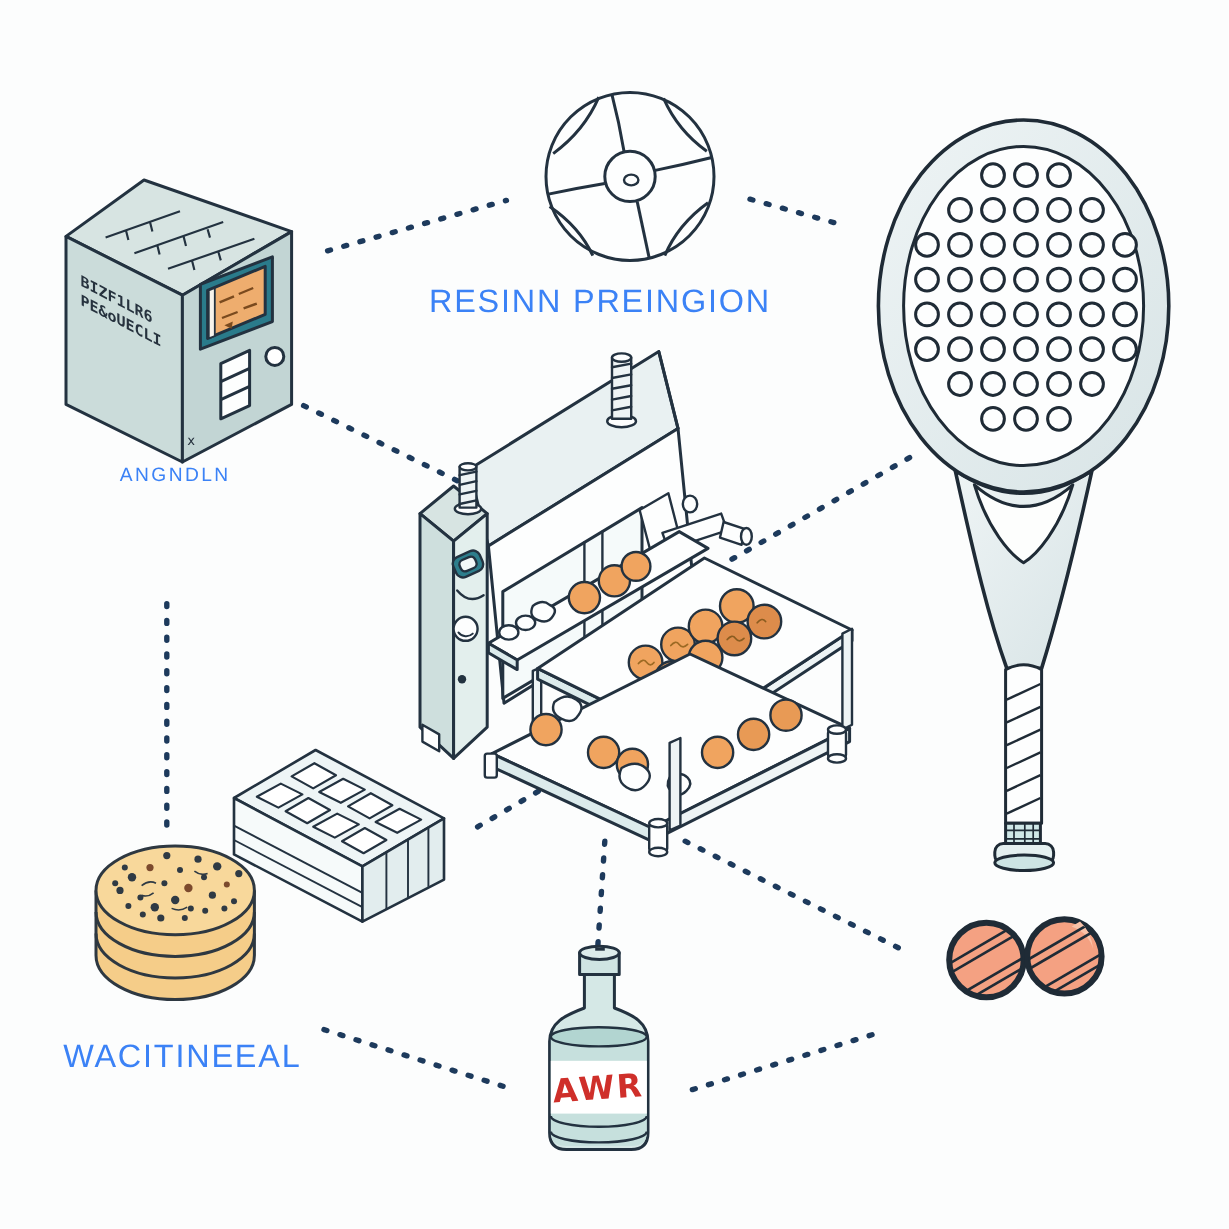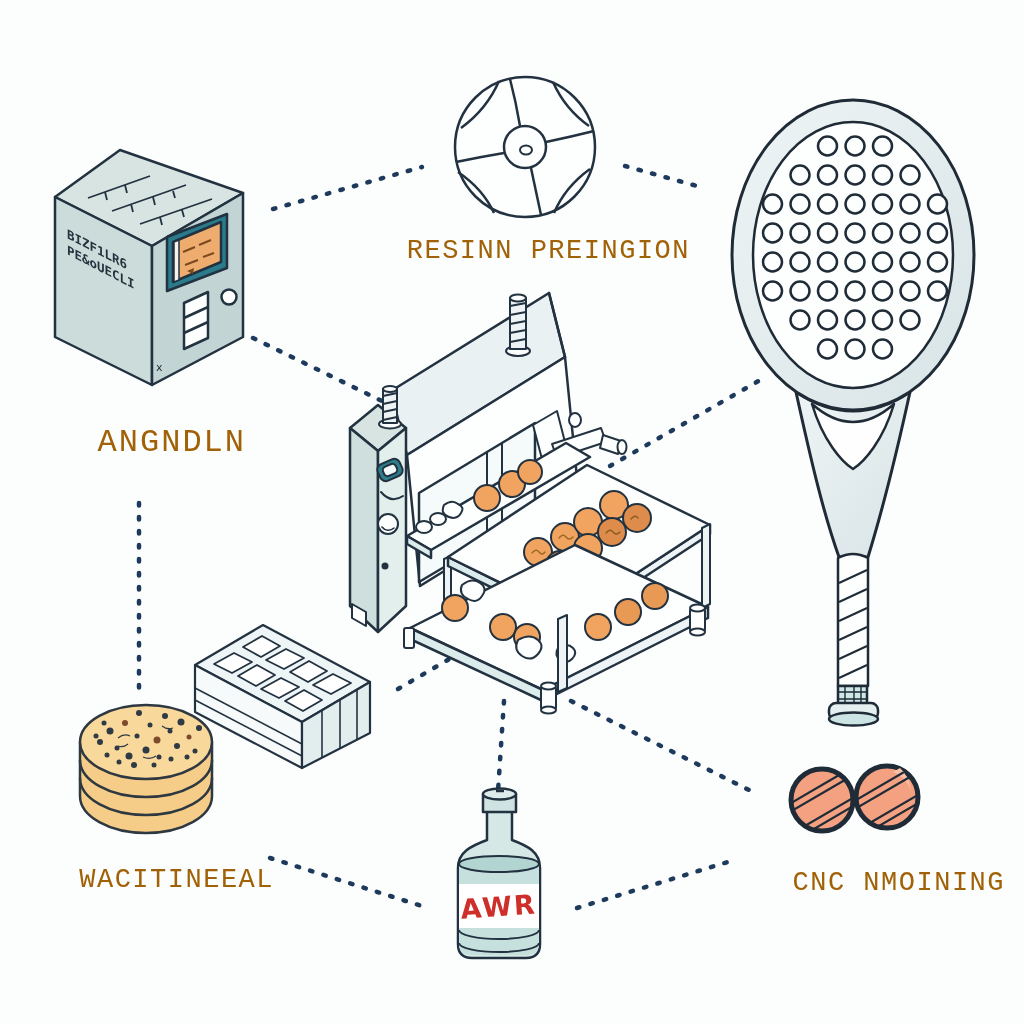--- a/index.html
+++ b/index.html
@@ -1,21 +1,21 @@
 <!DOCTYPE html>
 <html><head>
 <meta charset="utf-8">
 <style>
   html,body{margin:0;padding:0;}
   #stage{position:relative;width:1024px;height:1024px;background:#fcfdfd;overflow:hidden;
          font-family:"Liberation Sans",sans-serif;}
   #art{position:absolute;left:0;top:0;}
-  .lbl{position:absolute;color:#a16207;font-size:27px;letter-spacing:1.5px;text-align:right;font-family:Liberation Mono, monospace;}
+  .lbl{position:absolute;color:#3b82f6;font-size:27px;letter-spacing:1.5px;text-align:center;}
   #lbl-resin{left:310px;top:236px;width:380px;}
-  #lbl-left{left:46px;top:424px;width:200px;font-size:32px;letter-spacing:2px;}
+  #lbl-left{left:46px;top:388px;width:200px;font-size:16px;letter-spacing:2px;}
   #lbl-mat{left:30px;top:864px;width:244px;line-height:33px;}
   #lbl-cnc{left:705px;top:868px;width:300px;}
 </style>
 </head>
 <body>
 
 <div id="stage">
 
 <svg id="art" width="1024" height="1024" viewBox="0 0 1024 1024">
 <defs>
@@ -358,15 +358,14 @@
     </g>
   </g>
 </g>
 </svg>
 
 <div class="lbl" id="lbl-resin">RESINN PREINGION</div>
 <div class="lbl" id="lbl-left">ANGNDLN</div>
 <div class="lbl" id="lbl-mat">
   <div>WACITINEEAL</div>
 </div>
-<div class="lbl" id="lbl-cnc">CNC NMOINING</div>
 
 </div>
 
 </body></html>

